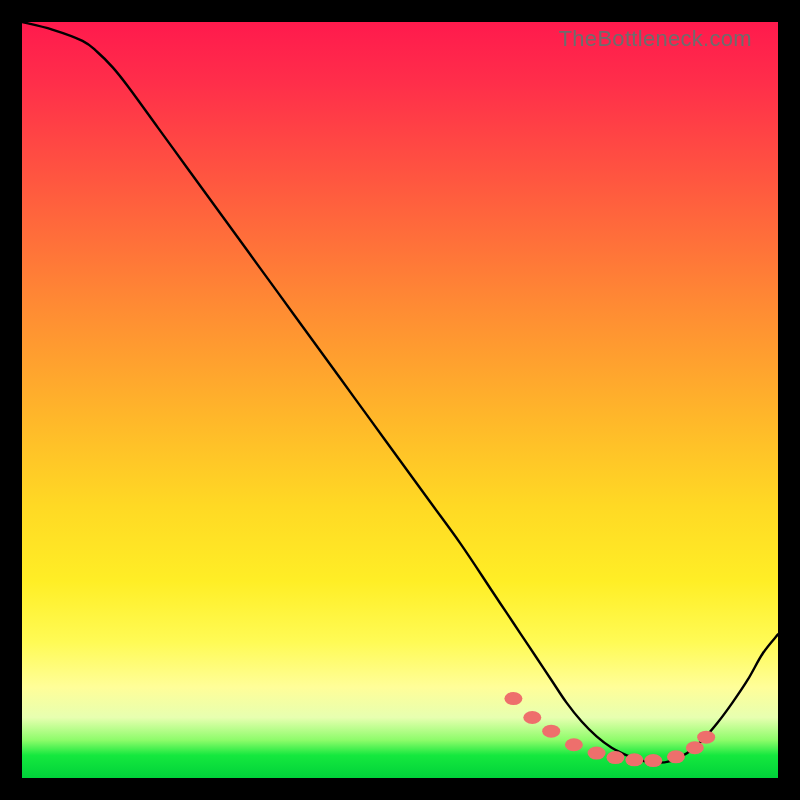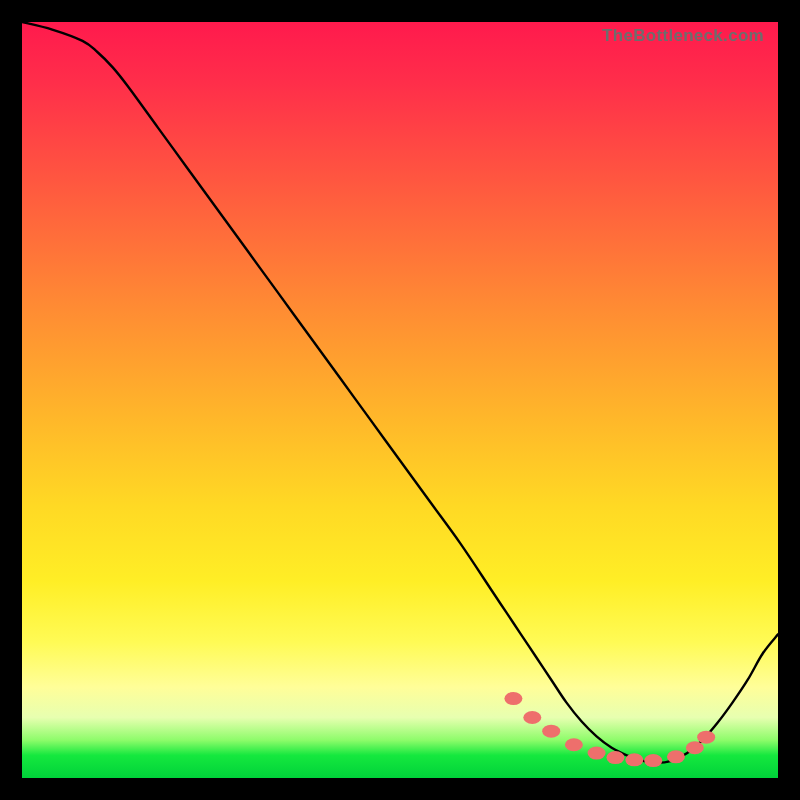--- a/index.html
+++ b/index.html
@@ -20,27 +20,26 @@
       #ffee26 74%,
       #fffb55 82%,
       #fffe99 88%,
       #e7ffb0 92%,
       #8dfc6a 95%,
       #15e83e 97%,
       #00d23a 100%);
   }
   .watermark {
     position: absolute;
-    top: 4px; right: 14px;
+    top: 4px; right: 26px;
     font-family: Arial, Helvetica, sans-serif;
-    font-size: 17px;
+    font-size: 22px;
     color: #6d6d6d;
     letter-spacing: 0.3px;
     user-select: none;
-    font-weight: bold;
   }
   svg.curve { position: absolute; left: 0; top: 0; }
 </style>
 </head>
 <body>
 
 <div class="stage">
   <div class="plot">
     <div class="watermark">TheBottleneck.com</div>
     <svg class="curve" width="756" height="756" viewBox="0 0 756 756">

